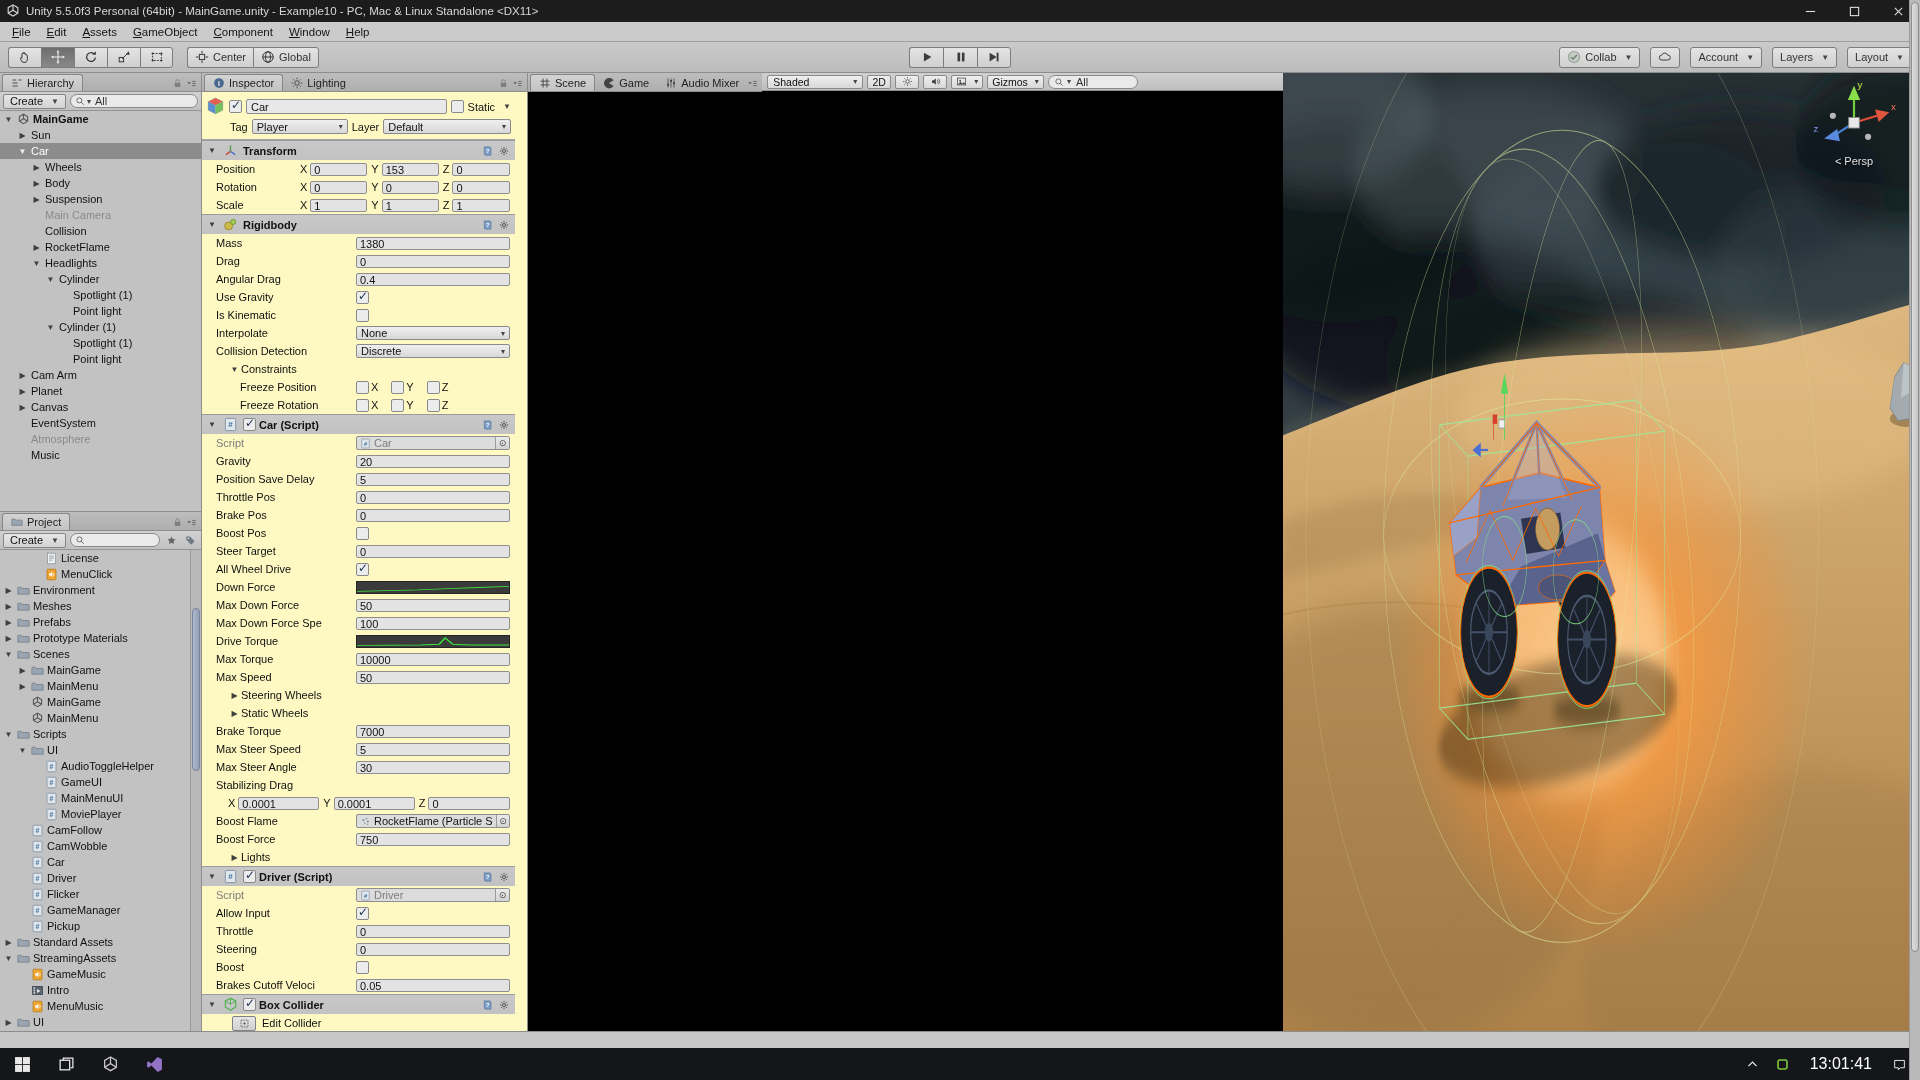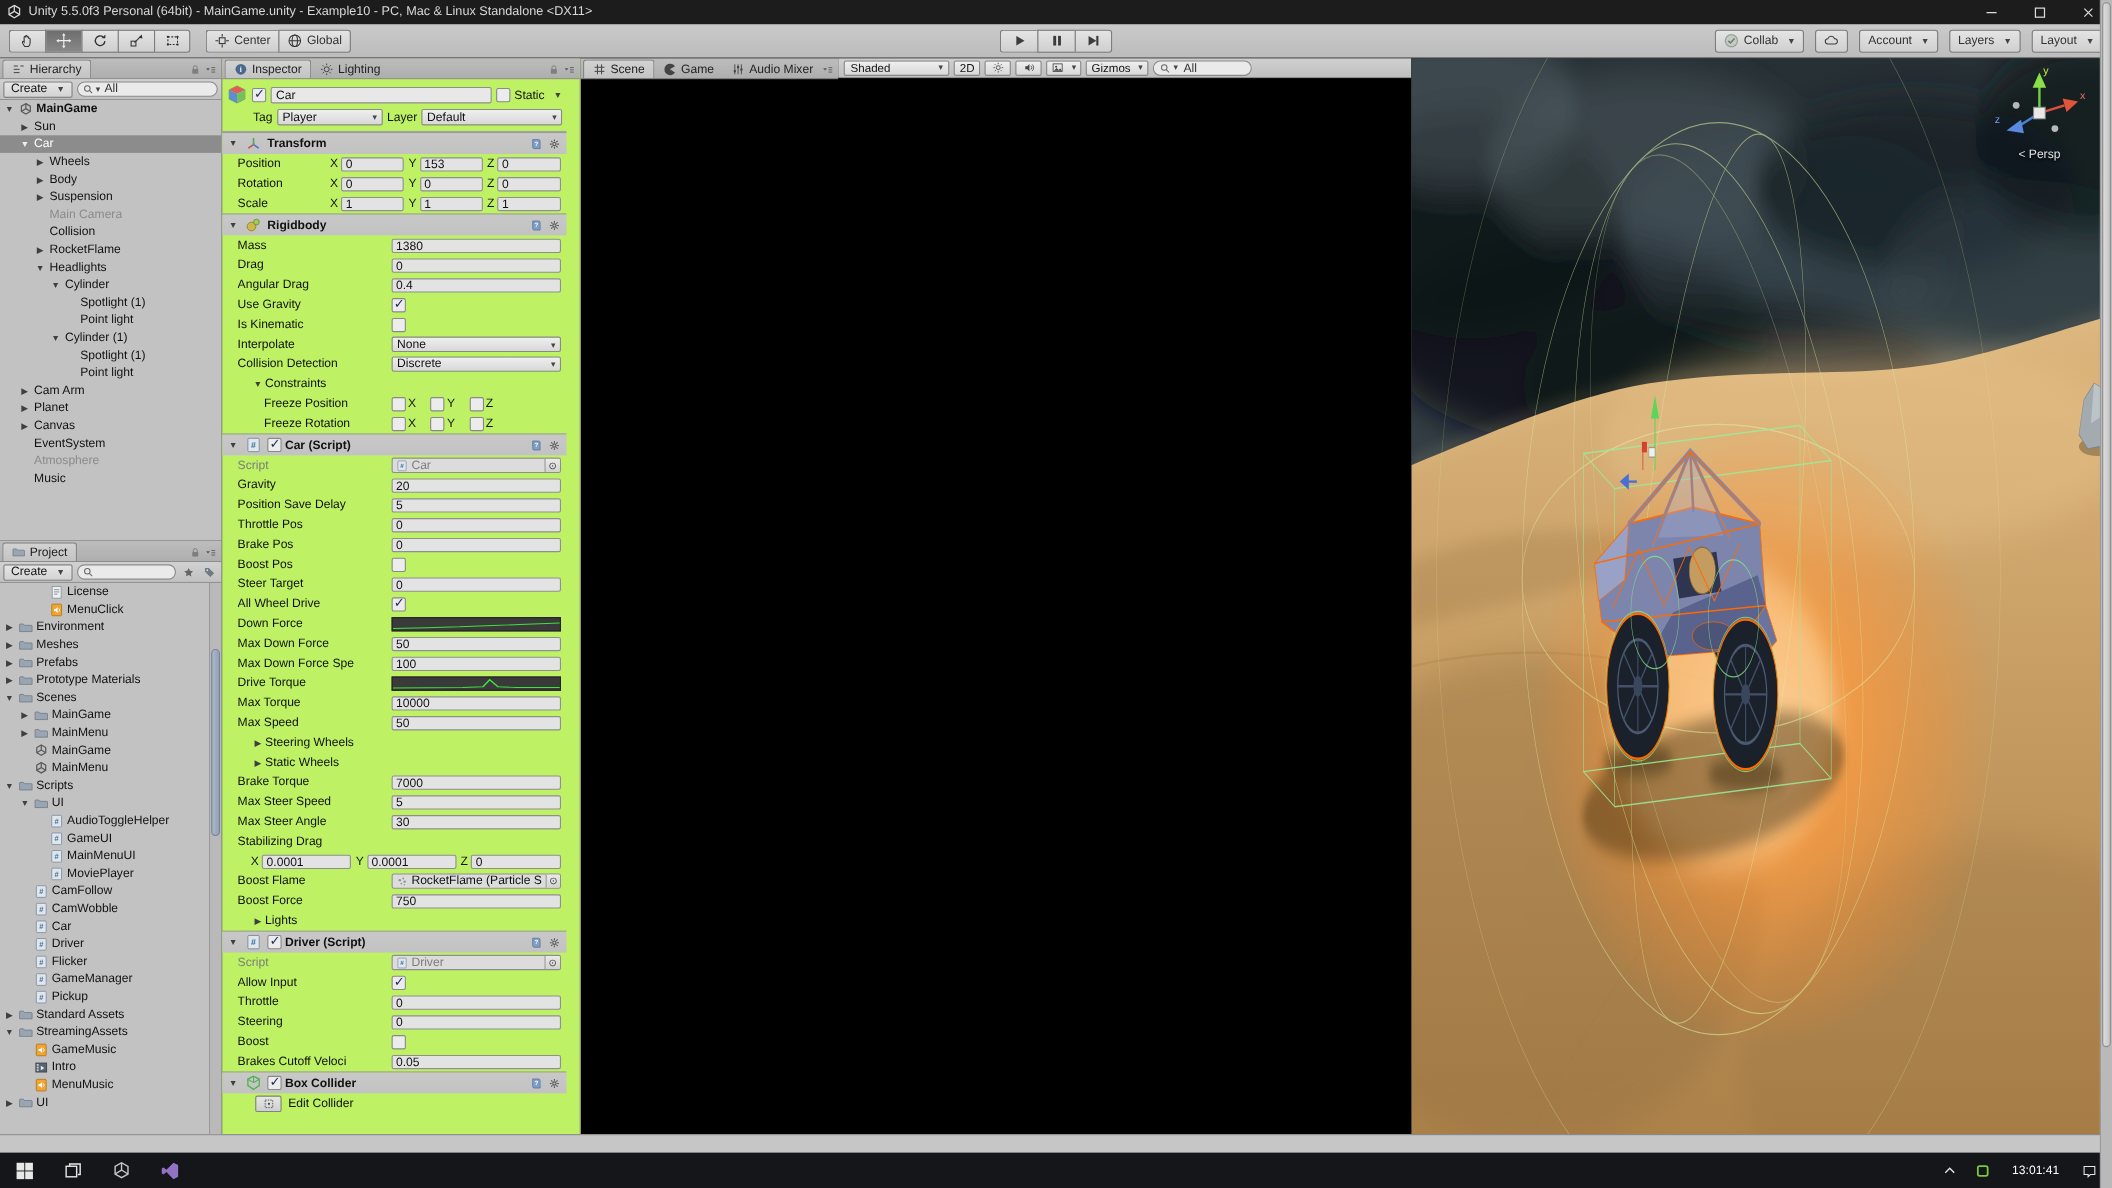--- a/index.html
+++ b/index.html
@@ -55,21 +55,21 @@
 .trow.dis{color:#8b8b8b}
 .arrowg{width:13px;font-size:8px;color:#3f3f3f;text-align:center;flex:none}
 .trow.sel .arrowg{color:#eee}
 .trow .ic{width:16px;flex:none}
 .trow .ic svg{width:13px;height:13px}
 .trow .lbl{margin-left:2px}
 .trow.bold .lbl{font-weight:bold}
 .vscroll{position:absolute;right:0;top:0;bottom:0;width:11px;background:#b9b9b9;border-left:1px solid #9a9a9a}
 .vthumb{position:absolute;left:1px;right:1px;border-radius:4px;background:linear-gradient(90deg,#aeb9c9,#91a0b6);border:1px solid #76839a}
 
-.inspector{width:326px;background:#bef264;border-right:1px solid #8d8d8d;display:flex;flex-direction:column;flex:none}
+.inspector{width:326px;background:#fef9c3;border-right:1px solid #8d8d8d;display:flex;flex-direction:column;flex:none}
 .insbody{flex:1;overflow:hidden;position:relative;padding-right:12px}
 .insscroll{position:absolute;right:0;top:0;bottom:0;width:11px;background:#b9b9b9;border-left:1px solid #9a9a9a}
 .insthumb{position:absolute;left:1px;right:1px;top:2px;height:88%;border-radius:4px;background:linear-gradient(90deg,#dedede,#c4c4c4);border:1px solid #8f8f8f}
 .goheader{padding:4px 4px 3px 4px;border-bottom:1px solid #a3a3a3}
 .gorow{display:flex;align-items:center;gap:4px;height:21px}
 .goicon svg{width:19px;height:19px}
 .namef{flex:1;height:15px;background:#e8e8e8;border:1px solid #8f8f8f;border-radius:2px;padding:0 4px;line-height:14px;overflow:hidden}
 .golabel{font-size:11px;color:#111;flex:none}
 .ddf,.ddsm{height:15px;background:linear-gradient(#efefef,#d8d8d8);border:1px solid #8a8a8a;border-radius:2px;display:flex;align-items:center;padding:0 4px;justify-content:space-between;overflow:hidden}
 .cbx{width:13px;height:13px;background:#ececec;border:1px solid #898989;border-radius:2px;position:relative;flex:none}
@@ -111,21 +111,21 @@
 .axisgizmo{position:absolute;top:4px;right:16px;width:100px;text-align:center}
 .persp{color:#e2e2e2;font-size:11px;text-shadow:0 1px 2px rgba(0,0,0,.8);margin-top:-10px}
 
 .statusbar{height:17px;background:#c6c6c6;border-top:1px solid #8d8d8d;flex:none}
 .taskbar{height:32px;background:#14161a;display:flex;align-items:center;color:#e8e8e8;flex:none}
 .tbico{width:44px;height:100%;display:flex;align-items:center;justify-content:center}
 .tbico svg{width:17px;height:17px}
 .tbright{margin-left:auto;display:flex;align-items:center;height:100%}
 .tbright .tbico{width:30px}
 .tbright .tbico svg{width:13px;height:13px}
-.clock{font-size:11px;padding:0 12px;color:#fff}
+.clock{font-size:16px;padding:0 12px;color:#fff}
 </style>
 </head>
 <body>
 
 <div id="app">
 
   <div class="titlebar">
     <span class="ic">
         <svg viewBox="0 0 16 16">
           <path d="M8 1l5.5 3.2v6.4L8 13.8 2.5 10.6V4.2z" fill="none" stroke="#d8d8d8" stroke-width="1.3"></path>
@@ -145,20 +145,29 @@
           </svg>
         </span>
       <span class="wbtn">
           <svg viewBox="0 0 12 12">
             <path d="M2 2l8 8M10 2l-8 8" stroke="#ddd" stroke-width="1.2"></path>
           </svg>
         </span>
     </div>
   </div>
 
+  <div class="menubar" id="menubar">
+      <span class="menuitem"><u>F</u>ile</span>
+      <span class="menuitem"><u>E</u>dit</span>
+      <span class="menuitem"><u>A</u>ssets</span>
+      <span class="menuitem"><u>G</u>ameObject</span>
+      <span class="menuitem"><u>C</u>omponent</span>
+      <span class="menuitem"><u>W</u>indow</span>
+      <span class="menuitem"><u>H</u>elp</span>
+    </div>
 
   <div class="toolbar">
     <div class="toolgroup">
       <span class="tbtn">
           <span class="ic">
             <svg viewBox="0 0 16 16">
               <path d="M5.2 14c-1.4-1.8-2.8-4.2-2.3-5 .4-.6 1.2-.2 1.6.4V4.5c0-1 1.4-1 1.5 0v-1c0-1 1.5-1 1.6 0v1.2c0-.9 1.5-.9 1.5.1v1.1c.2-.8 1.6-.6 1.6.4V10c0 2-.8 3.2-1.6 4z" fill="none" stroke="currentColor" stroke-width="1.1"></path>
             </svg>
           </span>
         </span>

